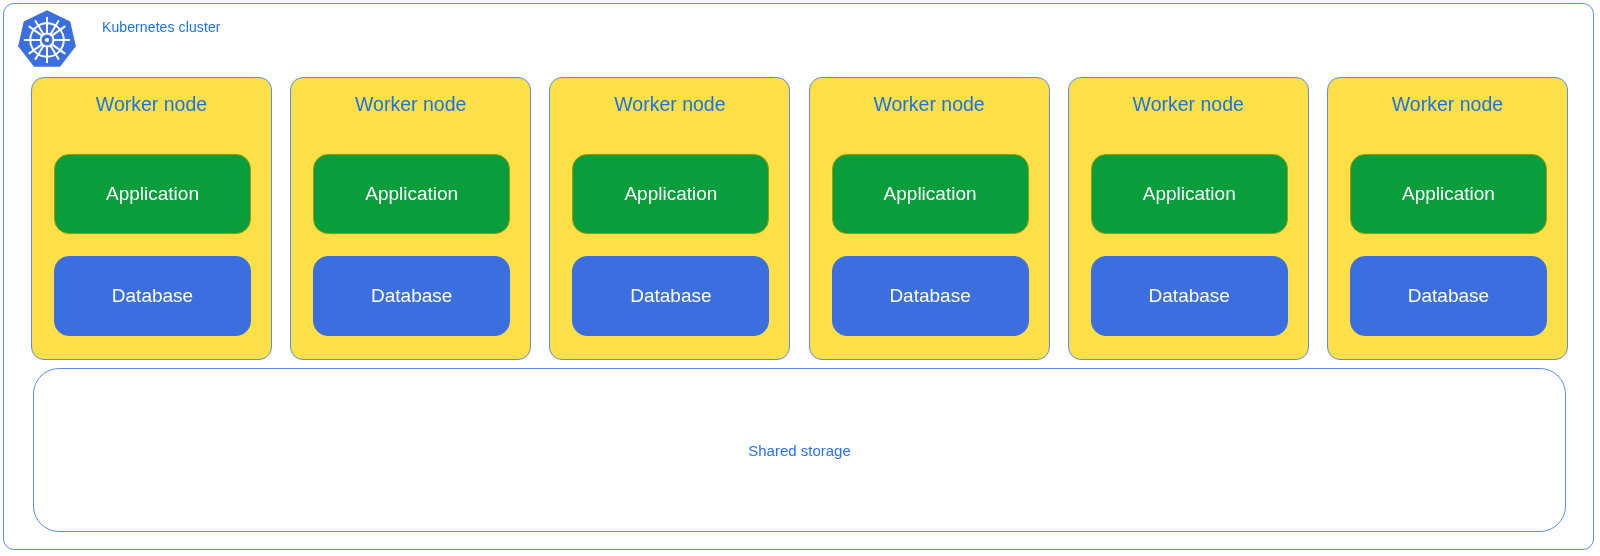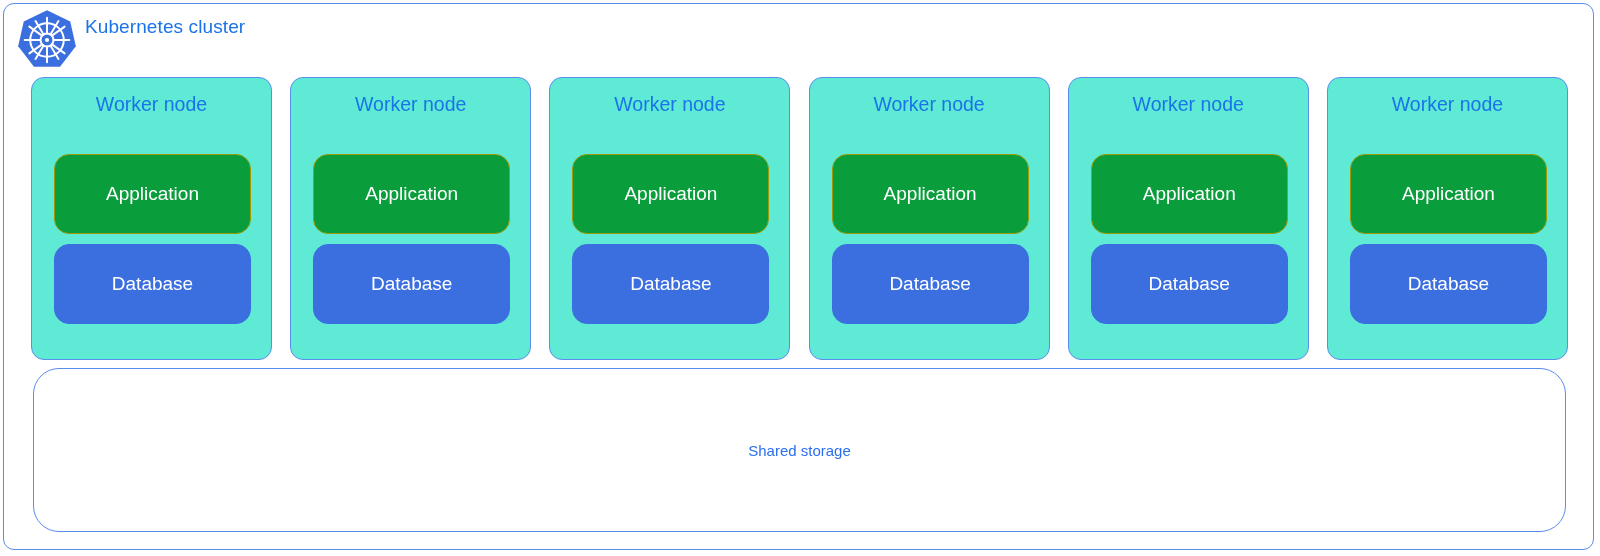--- a/index.html
+++ b/index.html
@@ -39,23 +39,23 @@
     position: absolute;
     left: 12px;
     top: 5px;
     width: 62px;
     height: 62px;
   }
   .k8s-logo svg { display: block; width: 62px; height: 62px; }
 
   .cluster-title {
     position: absolute;
-    left: 81px;
+    left: 98px;
     top: 9px;
-    font-size: 19px;
+    font-size: 14px;
     line-height: 28px;
     color: #1A73E8;
     letter-spacing: 0.1px;
     white-space: nowrap;
   }
 
   
   .node-row {
     position: absolute;
     left: 27px;
@@ -65,21 +65,21 @@
     display: flex;
     justify-content: space-between;
   }
   .worker-node {
     position: relative;
     width: 241px;
     height: 283px;
     box-sizing: border-box;
     border: 1.5px solid #5B8DEF;
     border-radius: 13px;
-    background: #5eead4;
+    background: #fde047;
   }
   .node-title {
     position: absolute;
     top: 13px;
     left: 0;
     width: 100%;
     text-align: center;
     font-size: 19.5px;
     line-height: 26px;
     color: #1A73E8;
@@ -97,21 +97,21 @@
     font-size: 19px;
     border-radius: 15px;
   }
   .pod-app {
     top: 76px;
     height: 80px;
     background: #0A9D3C;
     border: 1.6px solid #9A9B07;
   }
   .pod-db {
-    top: 166px;
+    top: 178px;
     height: 80px;
     background: #3B6FE0;
     border: 1.6px solid #3B6FE0;
     text-align: right;
   }
 
   
   .shared-storage {
     position: absolute;
     left: 29px;

